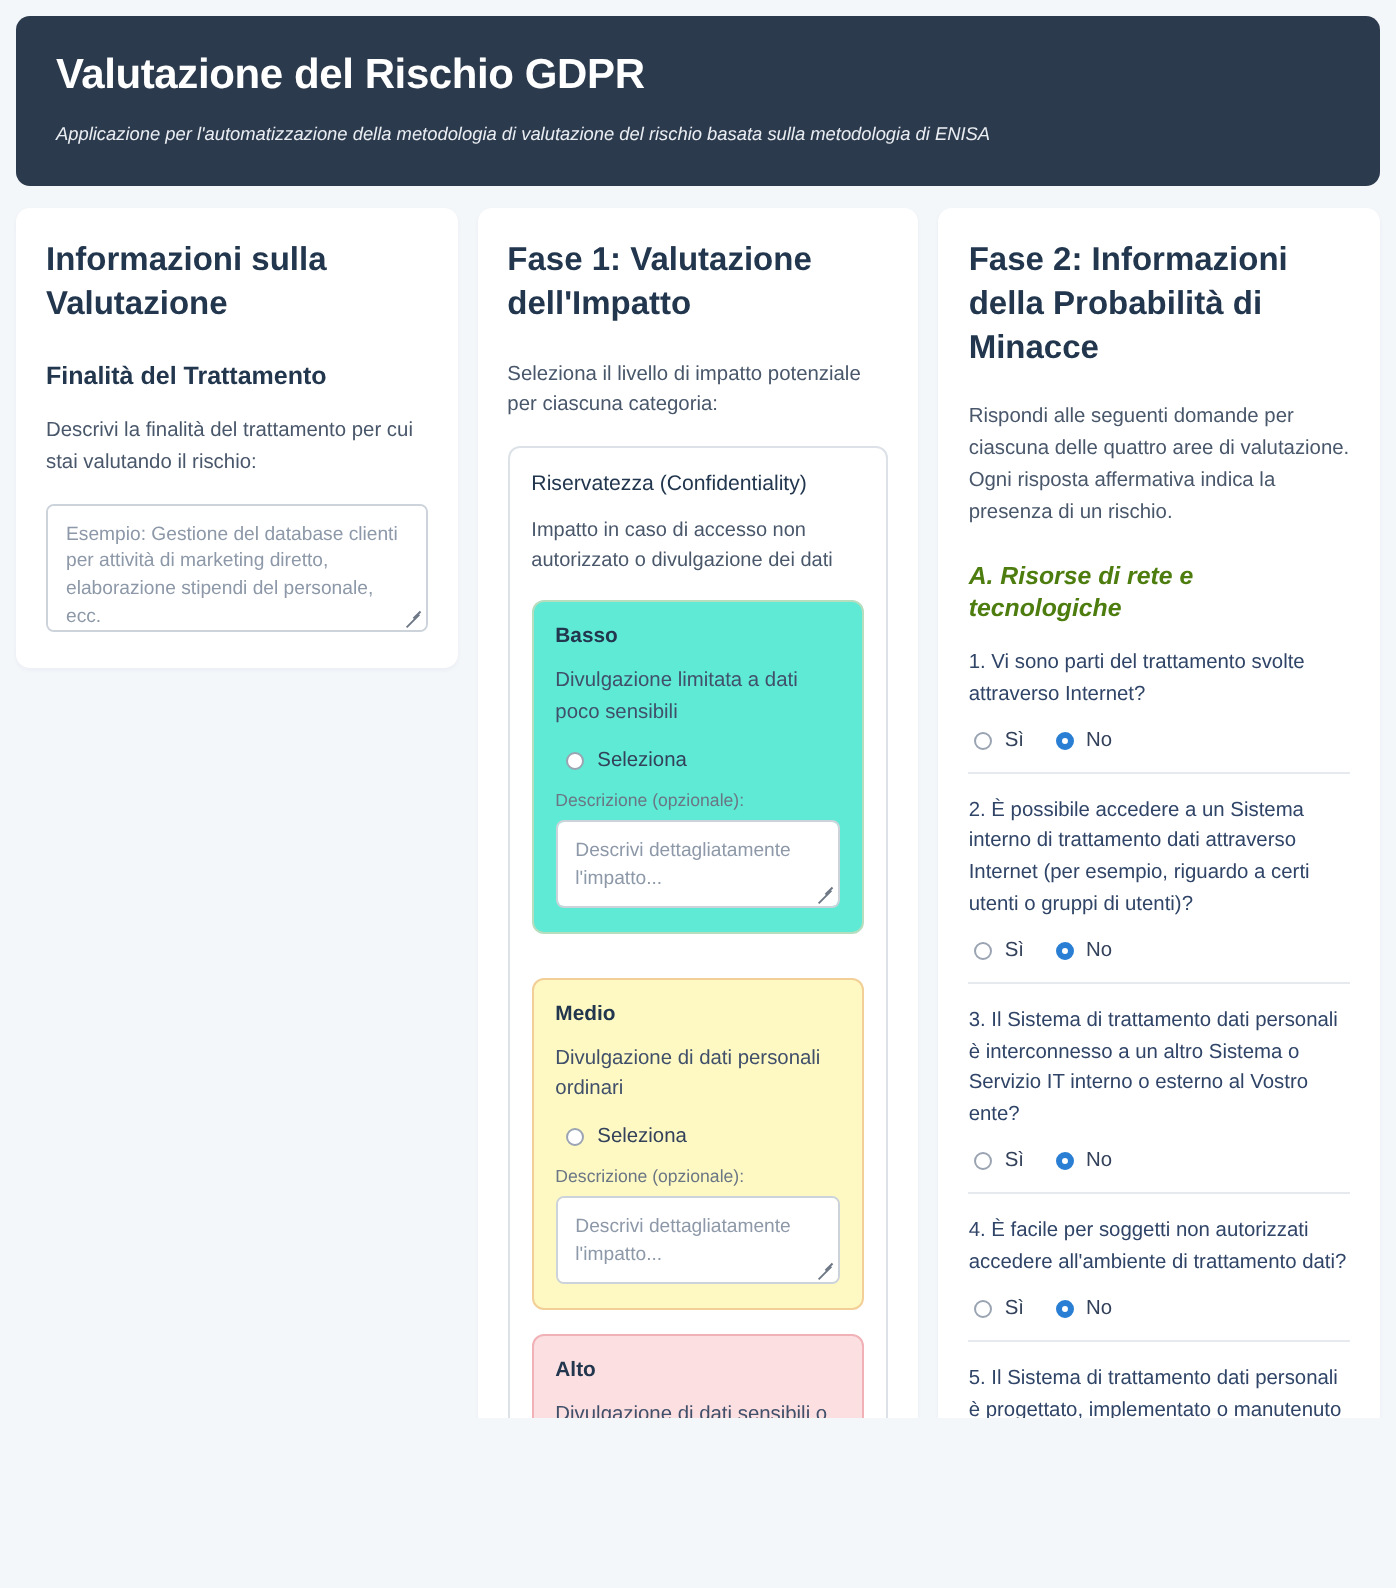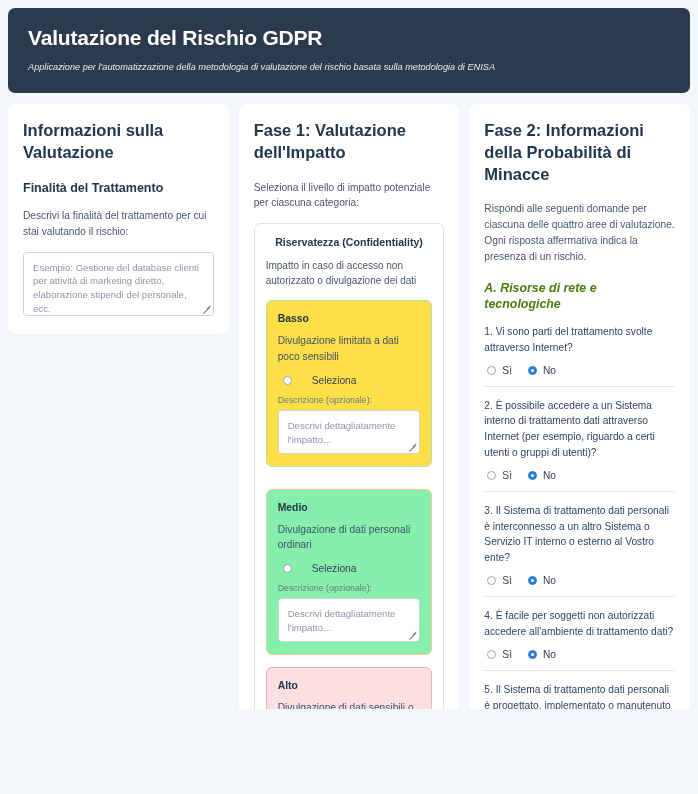--- a/index.html
+++ b/index.html
@@ -112,56 +112,55 @@
 
   
   .cat-box {
     border: 1px solid #dde2e8;
     border-radius: 6px;
     padding: 12px 11px 12px 11px;
   }
   .cat-name {
     color: #22364e;
     font-size: 10.6px;
-    font-weight: bold;
+    font-weight: normal;
     margin: 0 0 10px 0;
-    text-align: center;
   }
   .cat-desc {
     color: #49576b;
     font-size: 10px;
     line-height: 1.5;
     margin: 0 0 12px 0;
   }
   .level {
     border-radius: 6px;
     border: 1px solid;
     padding: 12px 11px 12px 11px;
     margin-bottom: 12px;
   }
   .level:last-child { margin-bottom: 0; }
-  .level.low    { background: #fde047; border-color: #b7ddbf; }
-  .level.medium { background: #86efac; border-color: #f2cf96; margin-top: 22px; }
+  .level.low    { background: #5eead4; border-color: #b7ddbf; }
+  .level.medium { background: #fef9c3; border-color: #f2cf96; margin-top: 22px; }
   .level.high   { background: #fbdfe1; border-color: #f0b2b7; }
   .level-name {
     color: #22364e;
     font-size: 10.4px;
     font-weight: bold;
     margin: 0 0 9px 0;
   }
   .level-desc {
     color: #41506a;
     font-size: 10.2px;
     line-height: 1.5;
     margin: 0 0 11px 0;
   }
   .radio-row {
     display: flex;
     align-items: center;
-    gap: 20px;
+    gap: 7px;
     margin: 0 0 9px 0;
     padding-left: 5px;
   }
   .radio {
     width: 9px; height: 9px;
     border-radius: 50%;
     border: 1px solid #9aa4b2;
     background: #fff;
     flex: 0 0 auto;
     position: relative;

